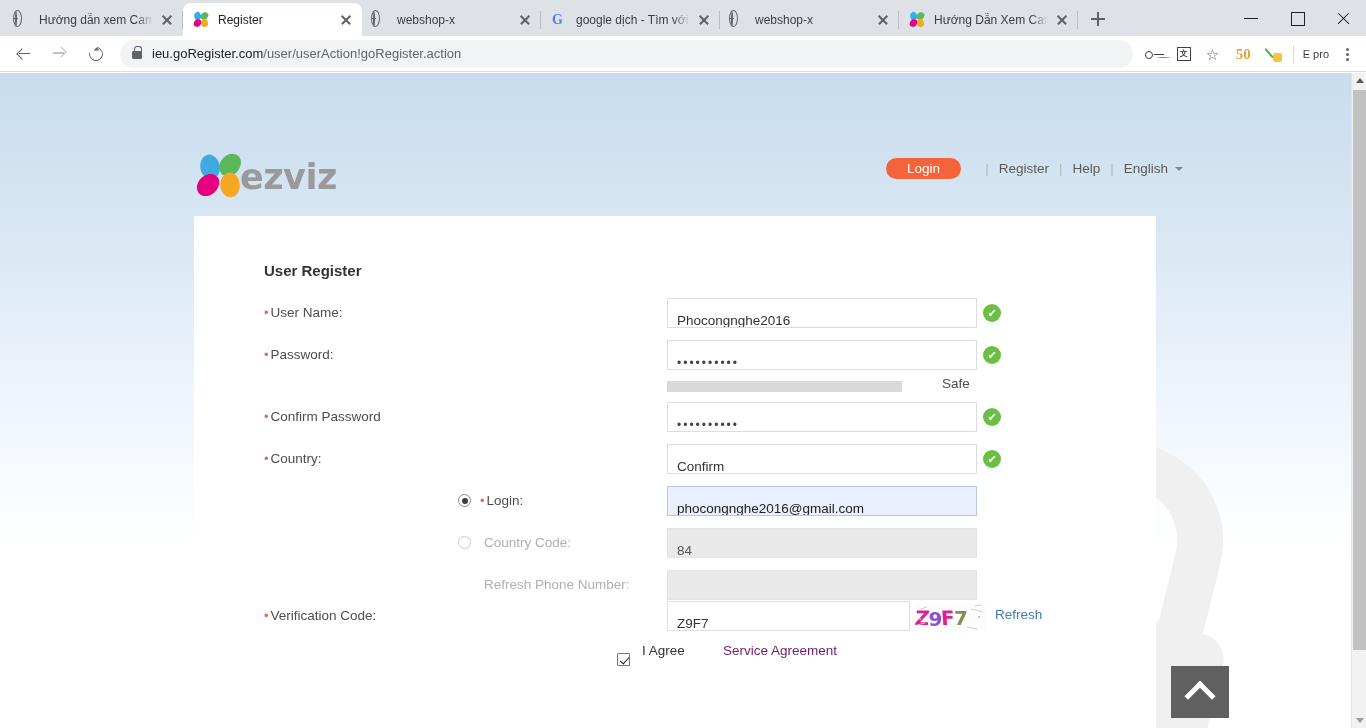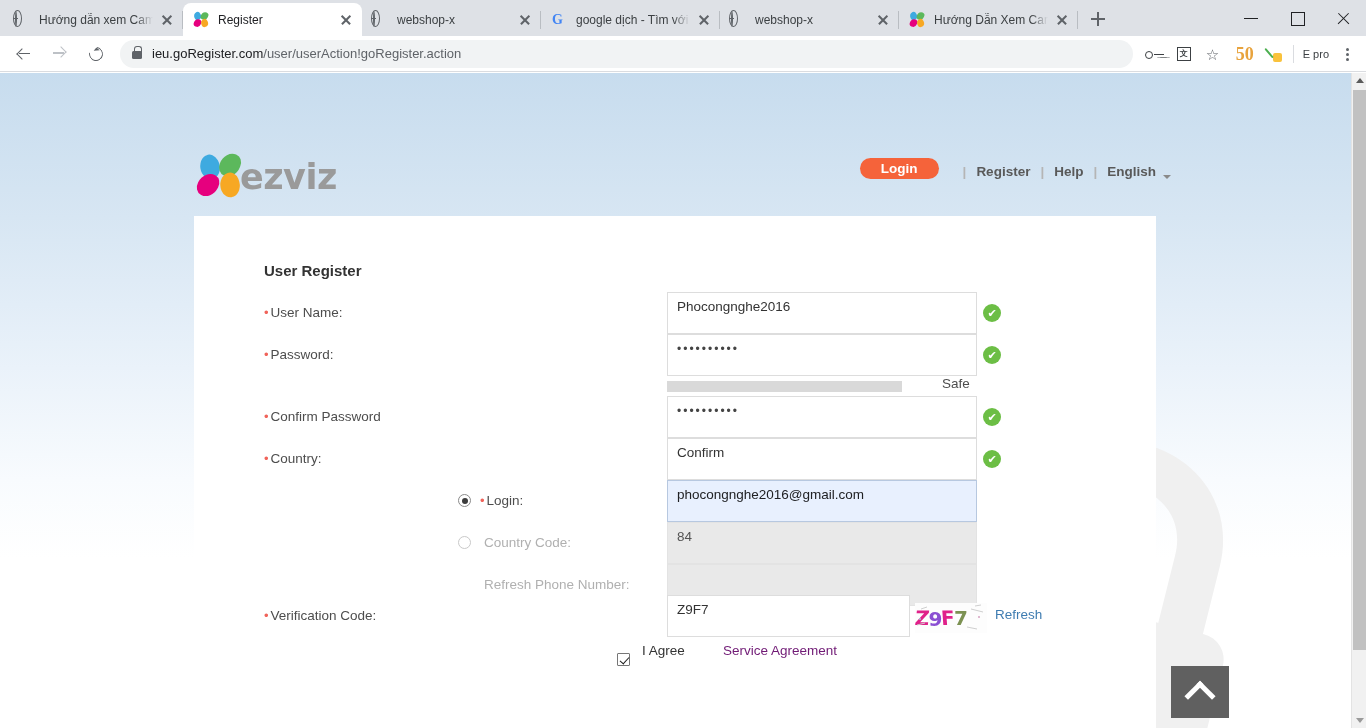--- a/index.html
+++ b/index.html
@@ -262,21 +262,21 @@
     text-align: center;
     color: #3c4043;
     font-weight: bold;
   }
   .star-ico {
     position: absolute; left: 7px; top: 8px;
     color: #5f6368; font-size: 15px; line-height: 15px;
   }
   .ext-a {
     position: absolute; left: 7px; top: 8px;
-    font-size: 18px; font-weight: bold; color: #e8a33d;
+    font-size: 15px; font-weight: bold; color: #e8a33d;
     line-height: 14px;
     font-family: "Liberation Serif", serif;
   }
   .ext-pen {
     position: absolute; left: 7px; top: 7px;
     width: 16px; height: 16px;
   }
   .ext-pen .sq {
     position: absolute; right: 0; bottom: 0;
     width: 9px; height: 9px;
@@ -354,26 +354,25 @@
     left: 42px; top: 4px;
     font-size: 35px;
     font-weight: bold;
     color: #9a9a9a;
     letter-spacing: -0.5px;
     font-family: "DejaVu Sans", sans-serif;
   }
 
   .top-nav {
     position: absolute;
-    right: 180px; top: 85px;
+    right: 168px; top: 85px;
     display: flex;
-    align-items: flex-end;
+    align-items: center;
     font-size: 13.5px;
     color: #595959;
-    font-weight: bold;
   }
   .login-btn {
     background: #f5633a;
     color: #ffffff;
     border-radius: 12px;
     padding: 3px 21px;
     font-size: 13.5px;
     margin-right: 14px;
   }
   .nv-sep { color: #b5b5b5; margin: 0 10px; }
@@ -422,26 +421,26 @@
     white-space: nowrap;
     line-height: 30px;
   }
   .lbl.muted { color: #b0b0b0; }
   .req { color: #f0635a; font-size: 13px; margin-right: 2px; }
 
   .inp {
     position: absolute;
     left: 473px;
     width: 310px;
-    height: 42px;
+    height: 30px;
     border: 1px solid #ddd;
     background: #fff;
     font-size: 13.5px;
     color: #333;
-    padding: 0 9px;
+    padding: 8px 9px;
     line-height: 28px;
     white-space: nowrap;
     overflow: hidden;
   }
   .inp.autofill {
     background: #e8f0fe;
     border: 1px solid #b7c8e0;
     left: 473px;
     width: 310px;
     color: #202124;

